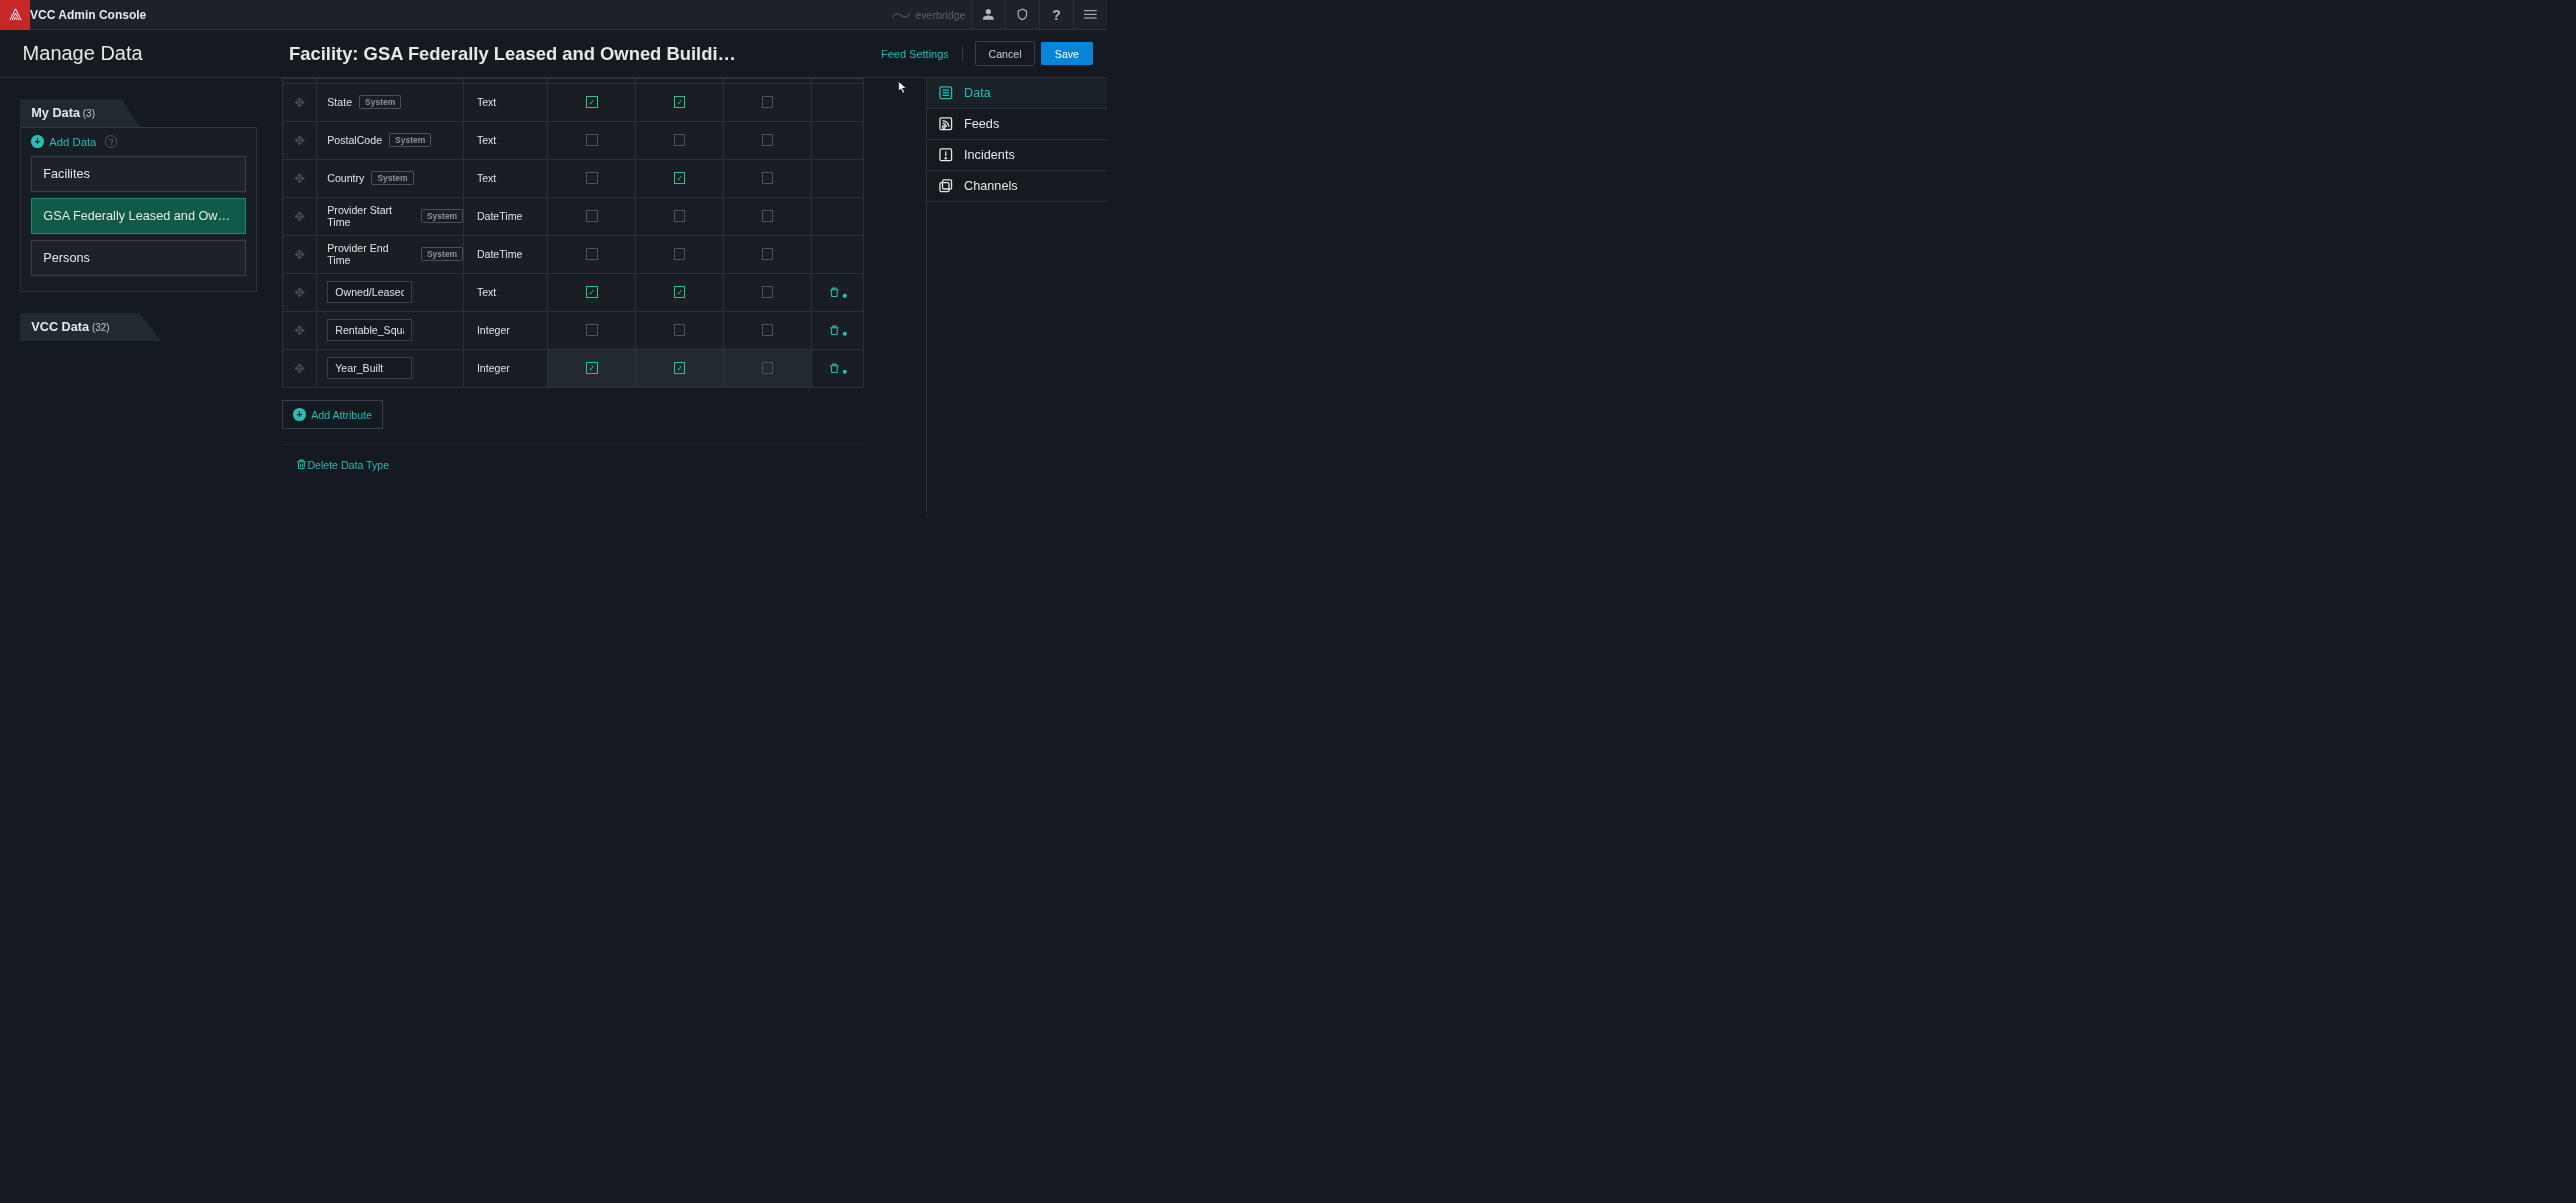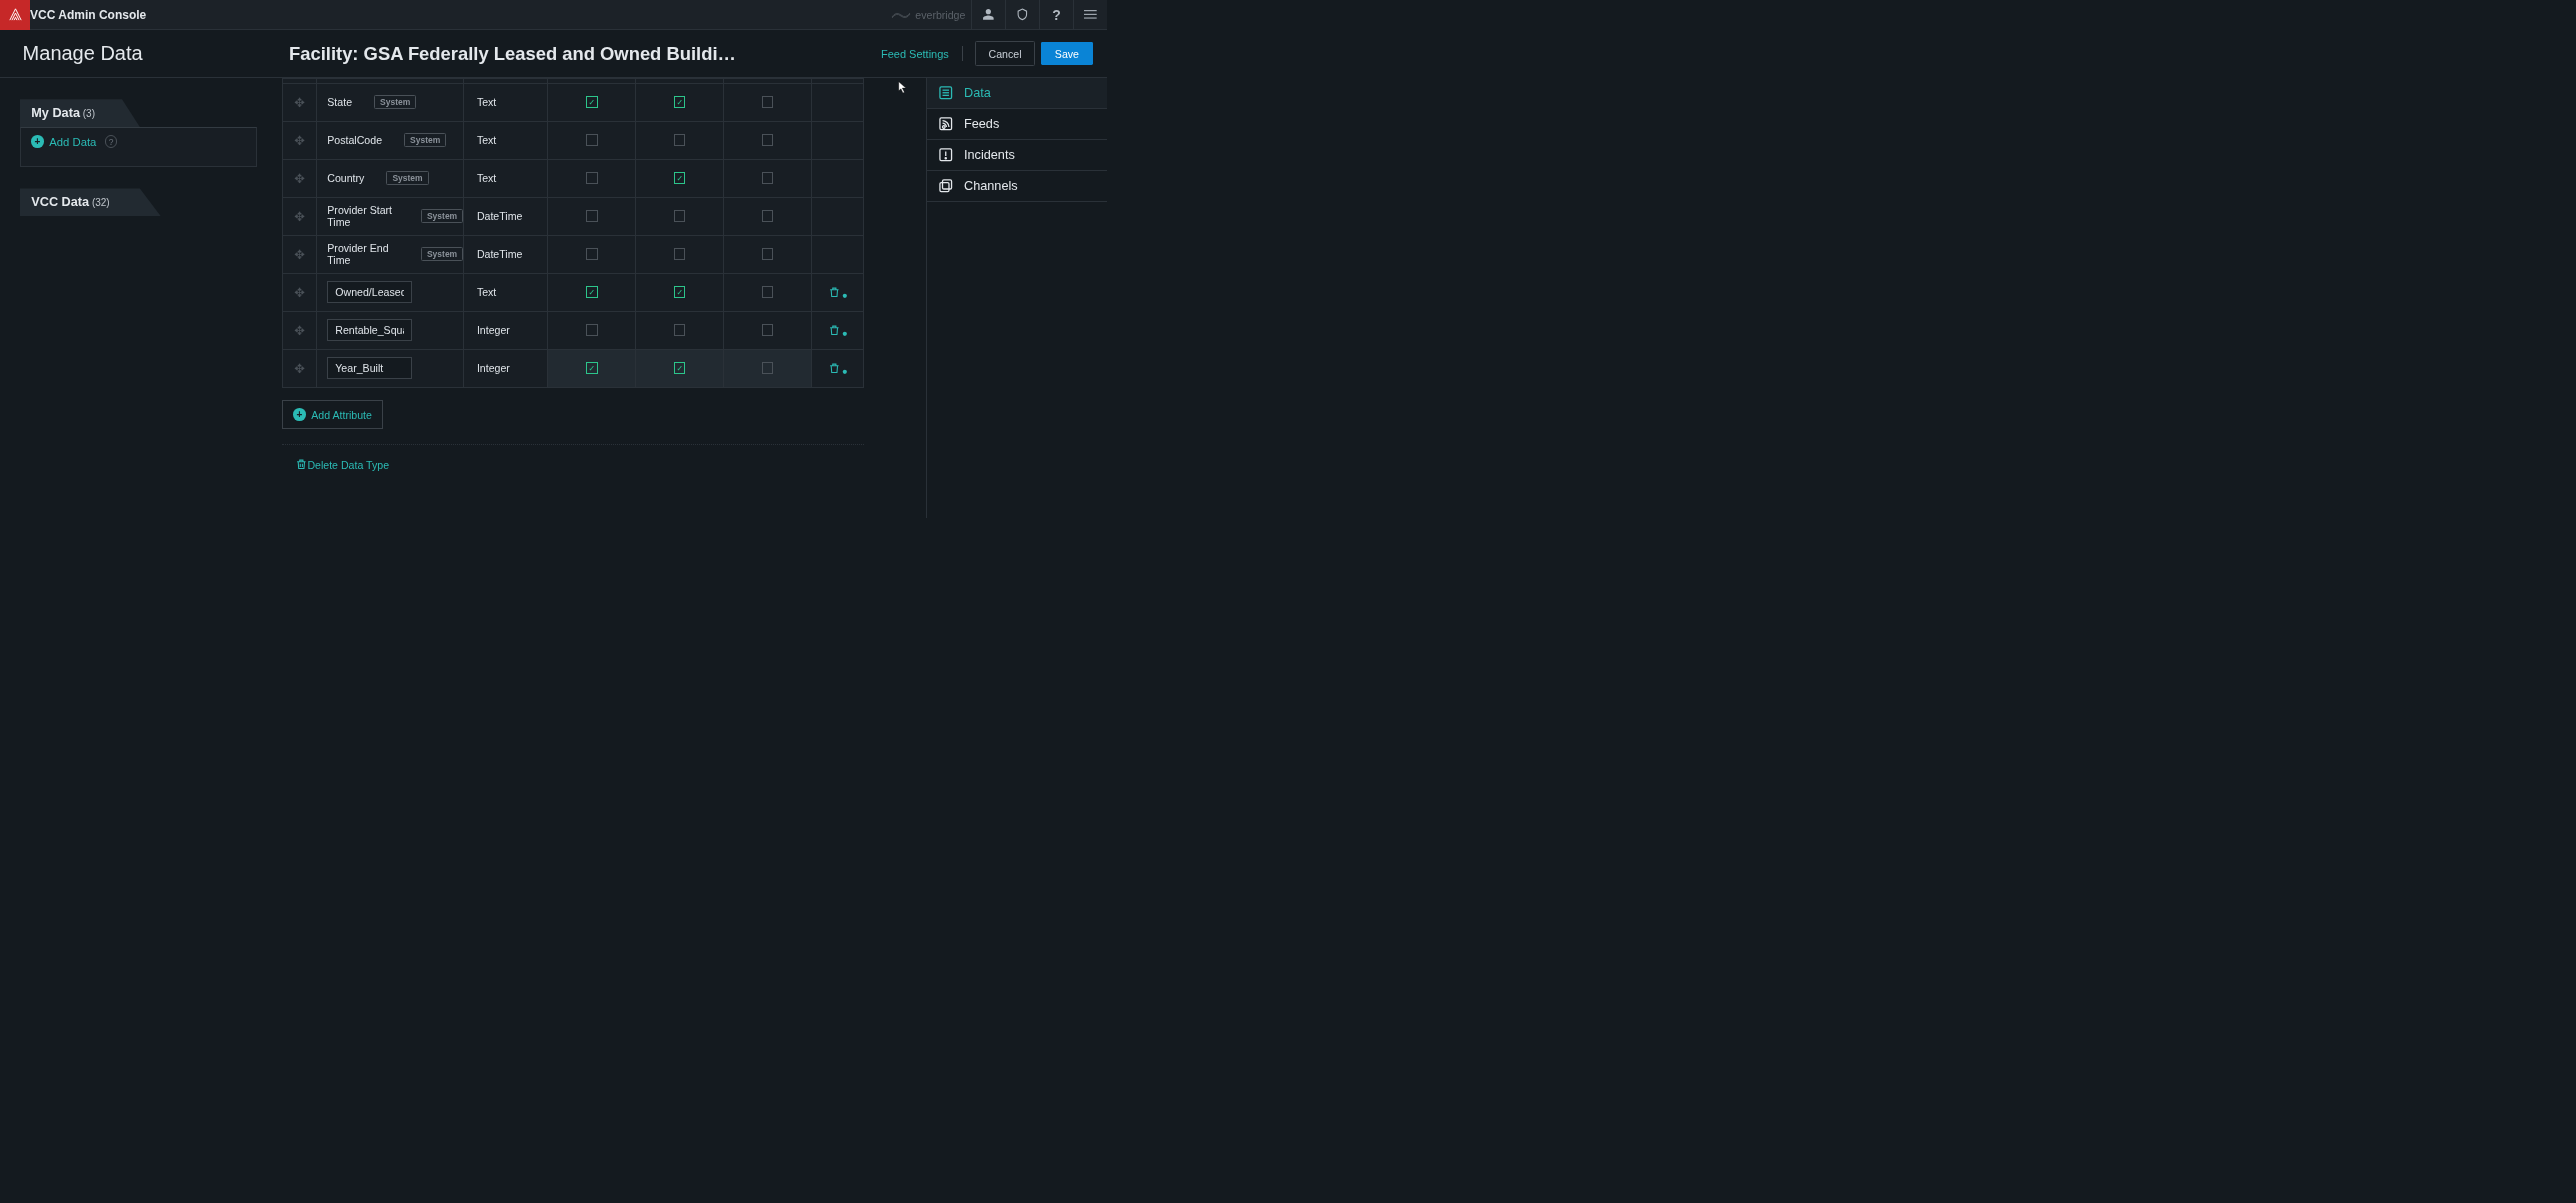--- a/index.html
+++ b/index.html
@@ -242,21 +242,21 @@
   align-items: center;
   justify-content: center;
   border-right: 0.7px solid #2a3138;
   height: 100%;
 }
 .drag-handle { color: #4a5158; font-size: 12.7px; cursor: grab; }
 .col-name {
   width: 158px;
   display: flex;
   align-items: center;
-  gap: 22px;
+  gap: 7px;
   border-right: 0.7px solid #2a3138;
   padding-left: 10px;
   height: 100%;
 }
 .col-name .name-txt { font-size: 10.6px; color: #dfe4e9; }
 .col-name .name-input {
   background: #141a1f;
   border: 0.7px solid #3a4148;
   color: #dfe4e9;
   font-size: 10.6px;
@@ -437,20 +437,25 @@
     <div class="section-tab">
       <span>My Data</span>
       <span class="count">(3)</span>
     </div>
     <div class="section-body">
       <div class="add-data-row">
         <span class="plus-circle">+</span>
         <span>Add Data</span>
         <span class="help">?</span>
       </div>
+      <div id="mydata-items">
+          <div class="data-item">Facilites</div>
+          <div class="data-item active">GSA Federally Leased and Ow…</div>
+          <div class="data-item">Persons</div>
+        </div>
     </div>
 
     <div class="section-tab section-tab-wide">
       <span>VCC Data</span>
       <span class="count">(32)</span>
     </div>
   </div>
 
   <div class="main-panel">
     <div class="attr-table" id="attr-table">

